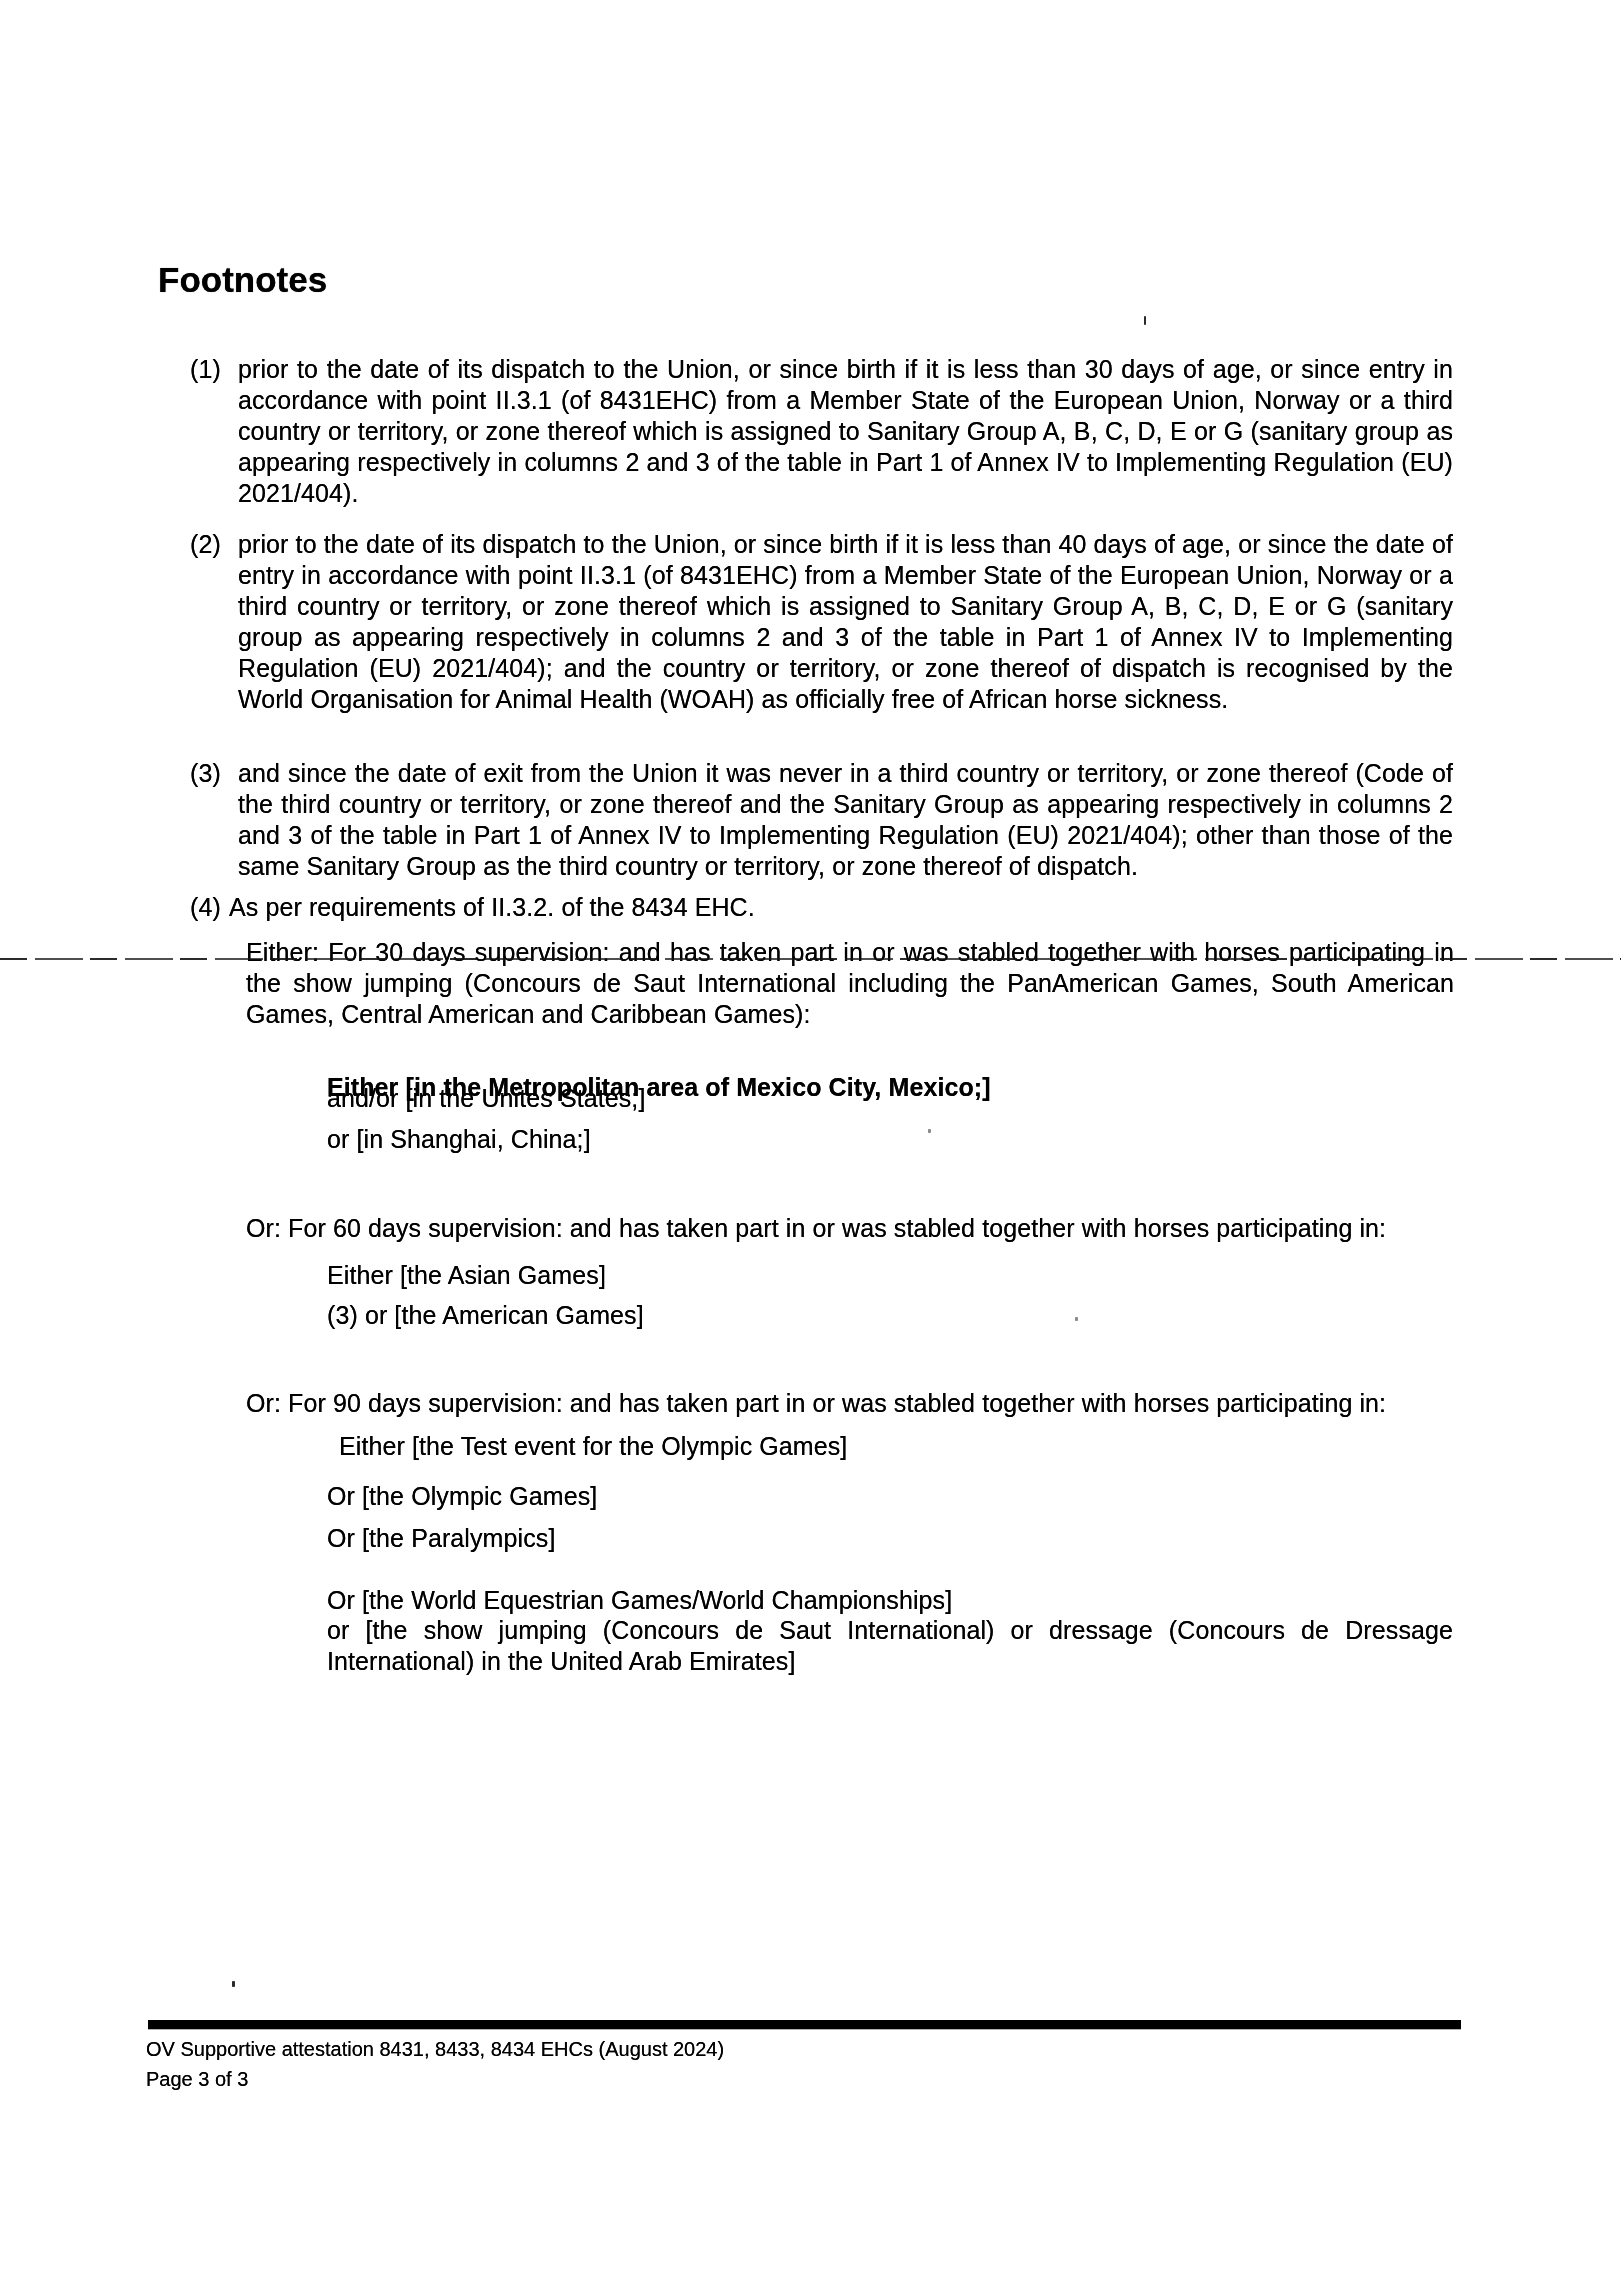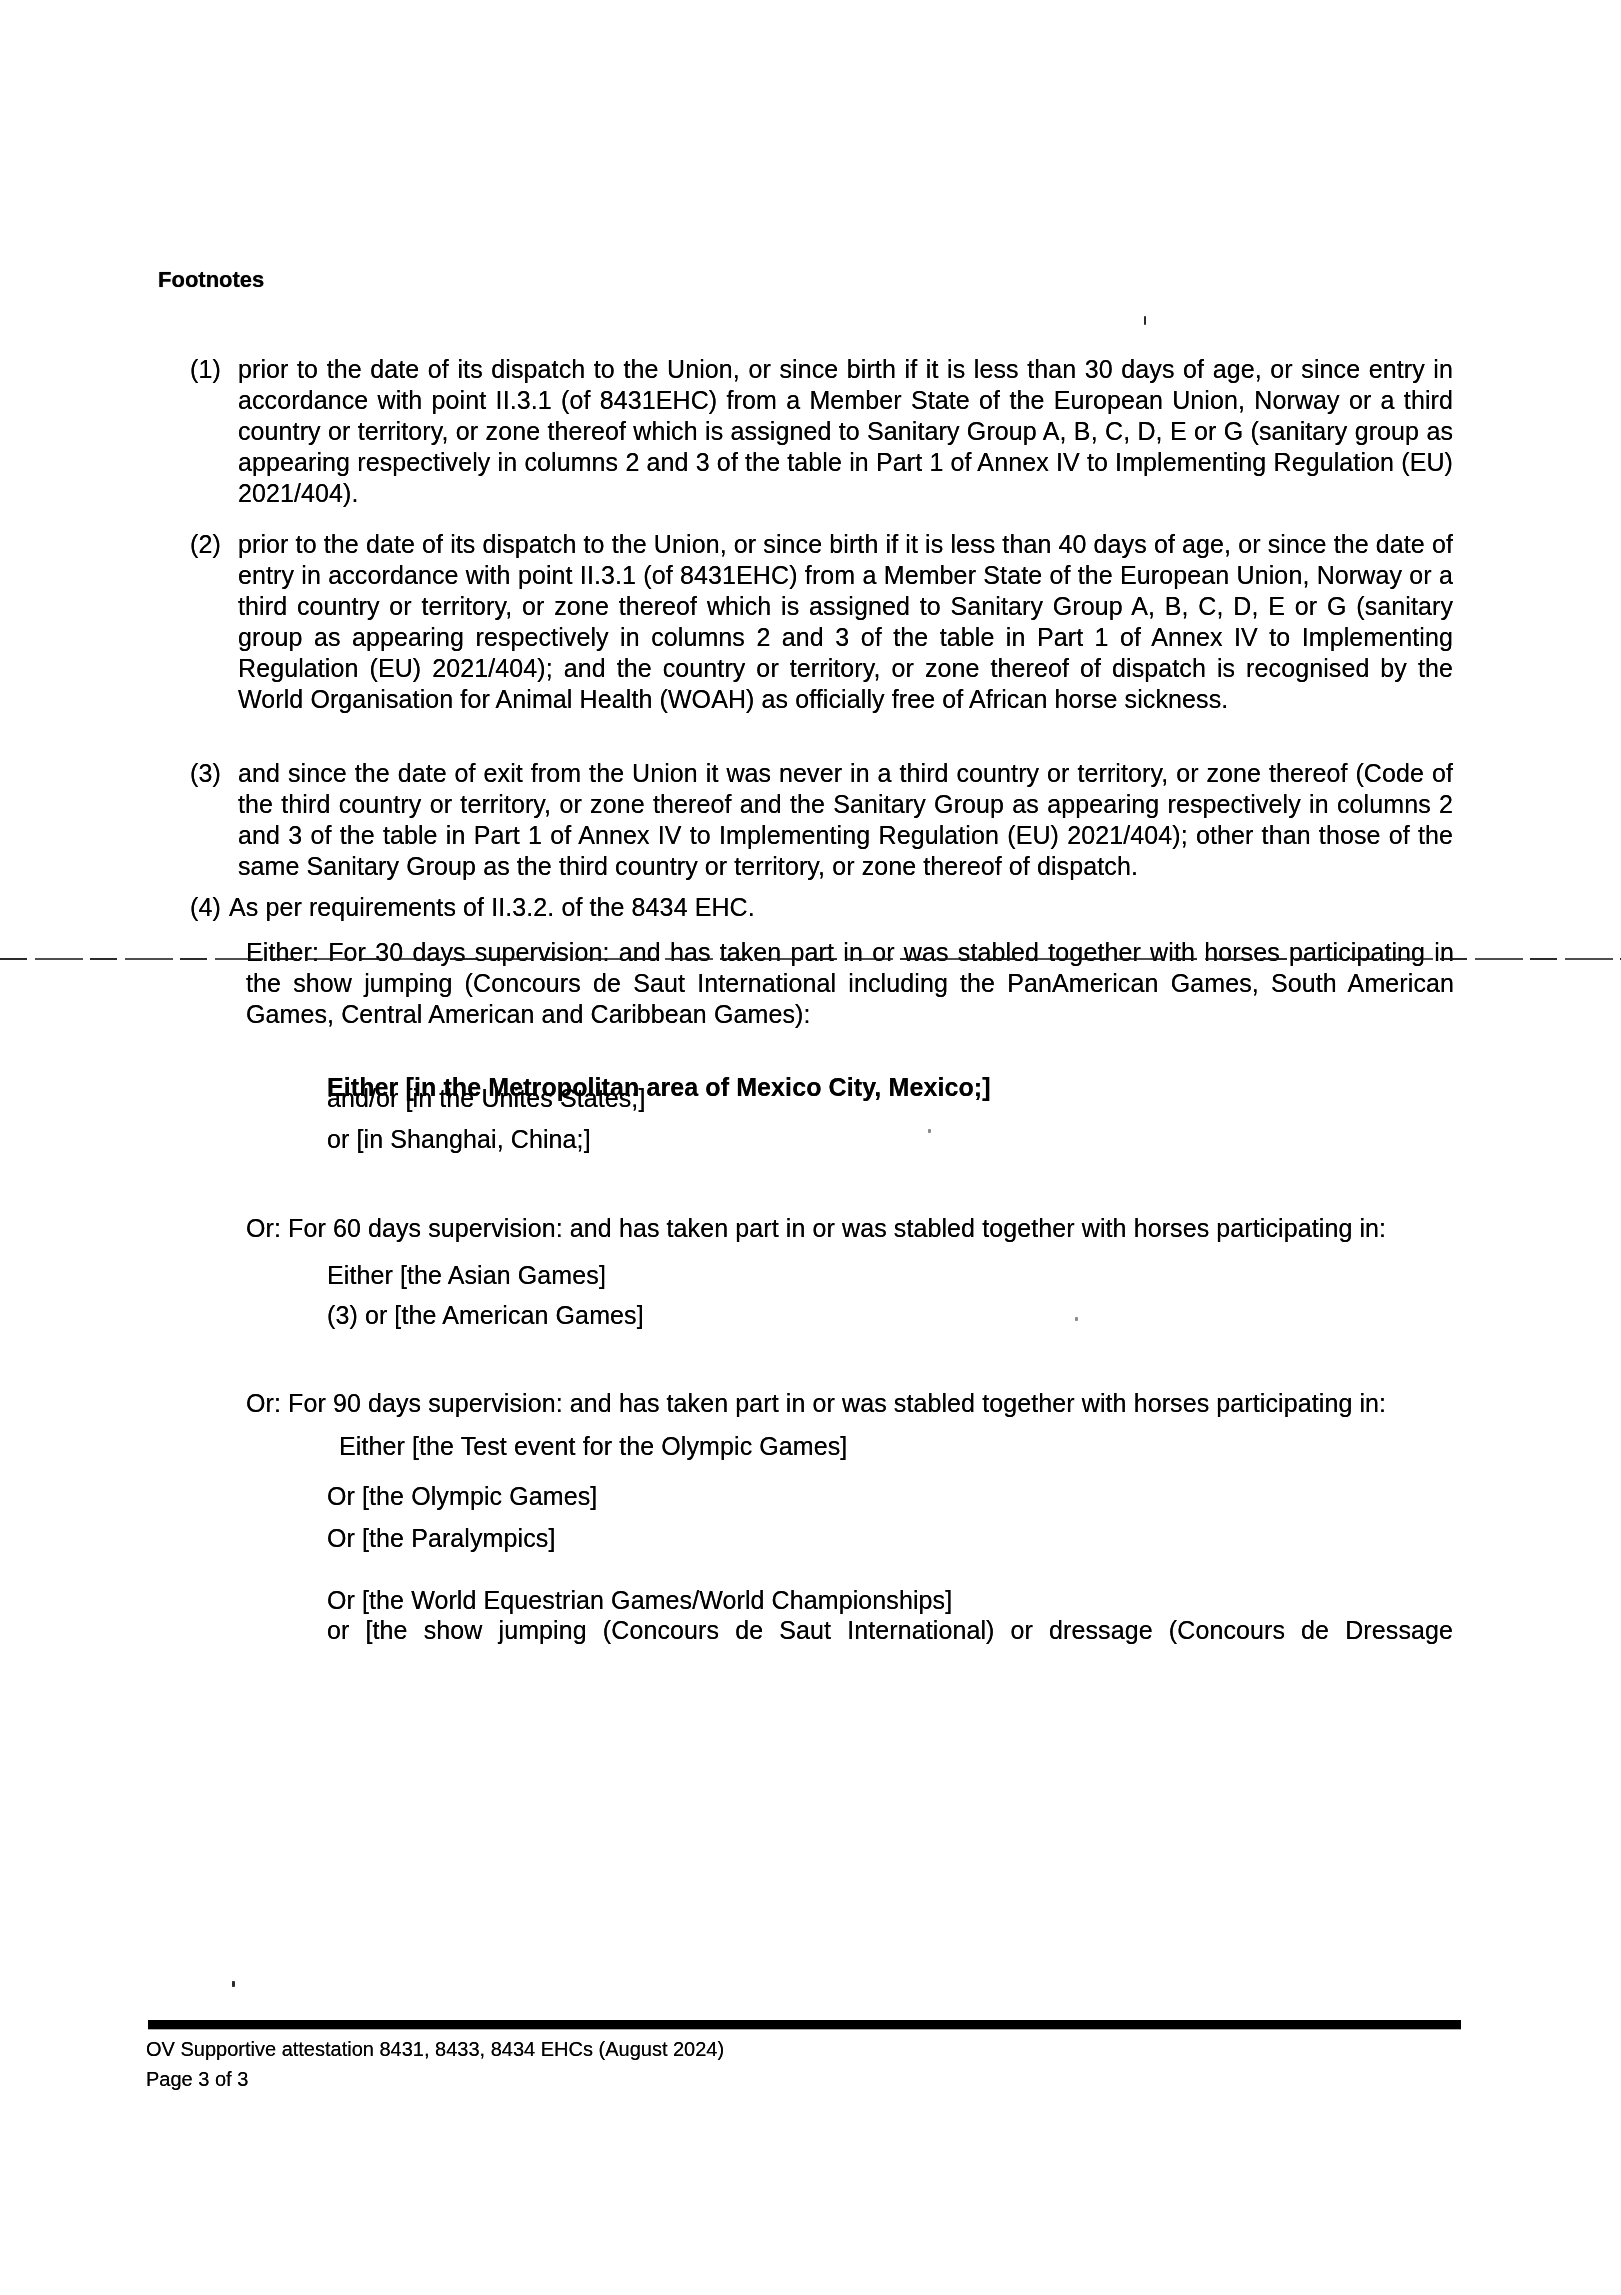--- a/index.html
+++ b/index.html
@@ -14,21 +14,21 @@
   }
   .abs { position: absolute; }
   .doc-text {
     font-size: 25px;
     line-height: 31px;
     color: #000;
     text-shadow: 0 0 0.6px rgba(0,0,0,0.85);
     letter-spacing: 0.1px;
   }
   .heading {
-    font-size: 22px;
+    font-size: 35px;
     font-weight: 700;
     line-height: 30px;
     text-shadow: 0 0 0.7px rgba(0,0,0,0.9);
   }
   .justify { text-align: justify; text-justify: inter-word; }
   .fn-row { display: flex; align-items: flex-start; }
   .fn-num { flex: none; width: 48px; }
   .fn-num-narrow { flex: none; width: 39px; }
   .fn-body { flex: 1 1 auto; }
   .fold-line {
@@ -104,20 +104,21 @@
   <div class="abs doc-text" style="left:327px; top:1431px;margin-left:12px;">Either [the Test event for the Olympic Games]</div>
 
   <div class="abs doc-text" style="left:327px; top:1481px;">Or [the Olympic Games]</div>
 
   <div class="abs doc-text" style="left:327px; top:1523px;">Or [the Paralympics]</div>
 
   <div class="abs doc-text" style="left:327px; top:1569px;margin-top:16px;">Or [the World Equestrian Games/World Championships]</div>
 
   <div class="abs doc-text" style="left:327px; top:1615px; width:1126px;">
     <div class="force-justify-line">or [the show jumping (Concours de Saut International) or dressage (Concours de Dressage</div>
+    <div>International) in the United Arab Emirates]</div>
   </div>
 
   <div class="abs footer-rule"></div>
 
   <div class="abs footer-text" style="left:146px; top:2036px;">OV Supportive attestation 8431, 8433, 8434 EHCs (August 2024)</div>
 
   <div class="abs footer-text" style="left:146px; top:2066px;">Page 3 of 3</div>
 
   <div class="abs speck" style="left:1144px; top:316px; width:2.3px; height:9.2px;"></div>
   <div class="abs speck" style="left:928px; top:1129px; width:2.8px; height:3.7px; opacity:.55;"></div>

